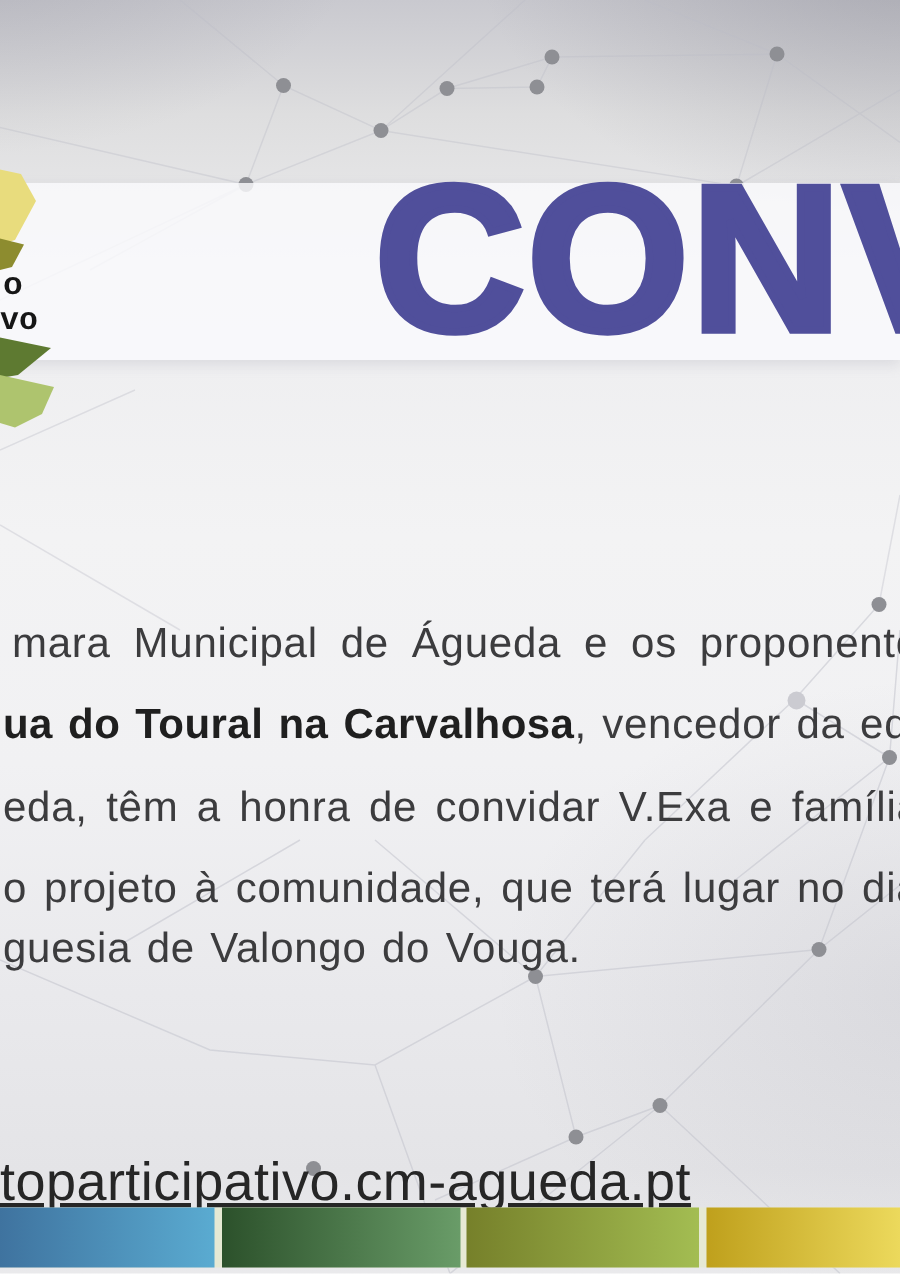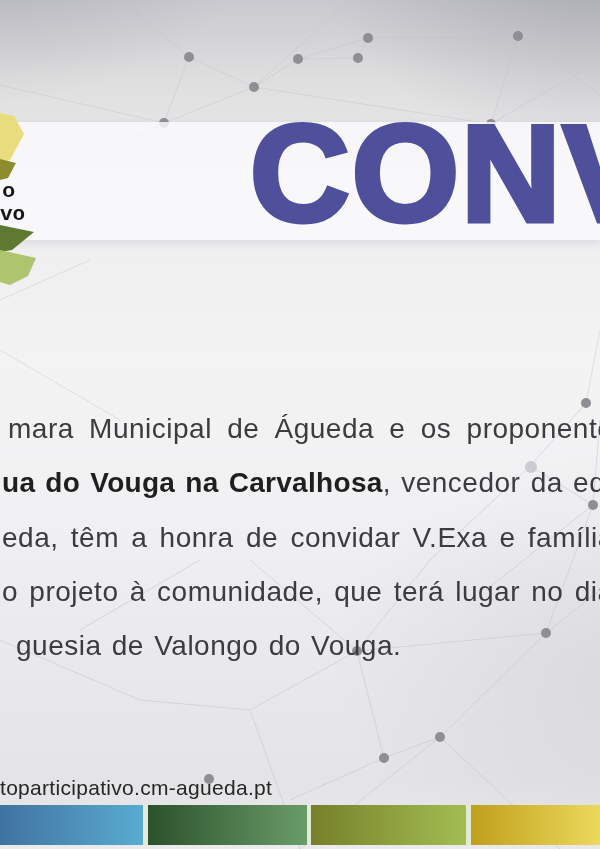--- a/index.html
+++ b/index.html
@@ -36,24 +36,24 @@
   .body-text{position:absolute;left:0;top:0;width:600px;z-index:4;}
   .bline{
     position:absolute;left:0;white-space:nowrap;
     font-size:28px;line-height:34px;color:#3c3c3e;letter-spacing:0.5px;
   }
   .bline .bold{font-weight:700;color:#1f1f1f;letter-spacing:0.3px;}
   .l1{top:412px;padding-left:8px;word-spacing:7px;}
   .l2{top:466px;padding-left:2px;word-spacing:2px;}
   .l3{top:521px;padding-left:2px;word-spacing:4px;}
   .l4{top:575px;padding-left:2px;word-spacing:3px;}
-  .l5{top:629px;padding-left:16px;word-spacing:2px;}
+  .l5{top:615px;padding-left:2px;word-spacing:2px;}
   .site-url{
     position:absolute;left:0;top:773px;z-index:4;white-space:nowrap;
-    font-size:21px;line-height:30px;color:#262626;letter-spacing:0.3px;
+    font-size:36px;line-height:30px;color:#262626;letter-spacing:0.3px;text-decoration:underline;
   }
   .bars{position:absolute;left:0;top:805px;width:600px;height:40px;z-index:4;background:#e6e9d4;}
   .bar{position:absolute;top:0;height:40px;}
   .bar.b1{left:0;width:143px;}
   .bar.b2{left:148px;width:159px;}
   .bar.b3{left:311px;width:155px;}
   .bar.b4{left:471px;width:129px;}
 </style>
 </head>
 <body>
@@ -103,21 +103,21 @@
   <polygon points="0,3 14,6 24,24 10,50 0,53" fill="#e8dc7d"></polygon>
   <polygon points="0,49 16,53 8,68 0,70" fill="#8d8c2f"></polygon>
   <polygon points="0,115 34,122 12,140 0,142" fill="#5e7a31"></polygon>
   <polygon points="0,140 36,148 28,166 10,175 0,172" fill="#aec46e"></polygon>
 </svg>
 <div class="logo-text t1">o</div>
 <div class="logo-text t2">vo</div>
 
 <div class="body-text">
   <div class="bline l1"><span class="bold"></span><span>mara Municipal de Águeda e os proponentes</span></div>
-  <div class="bline l2"><span class="bold">ua do Vouga na Carvalhosa</span><span>, vencedor da edição</span></div>
+  <div class="bline l2"><span class="bold">ua do Toural na Carvalhosa</span><span>, vencedor da edição</span></div>
   <div class="bline l3"><span class="bold"></span><span>eda, têm a honra de convidar V.Exa e família p</span></div>
   <div class="bline l4"><span class="bold"></span><span>o projeto à comunidade, que terá lugar no dia 8 d</span></div>
   <div class="bline l5"><span class="bold"></span><span>guesia de Valongo do Vouga.</span></div>
 </div>
 
 <div class="site-url">toparticipativo.cm-agueda.pt</div>
 
 <div class="bars">
   <div class="bar b1" style="background: linear-gradient(90deg, rgb(63, 115, 159), rgb(90, 171, 209));"></div>
   <div class="bar b2" style="background: linear-gradient(90deg, rgb(44, 81, 43), rgb(105, 156, 104));"></div>

